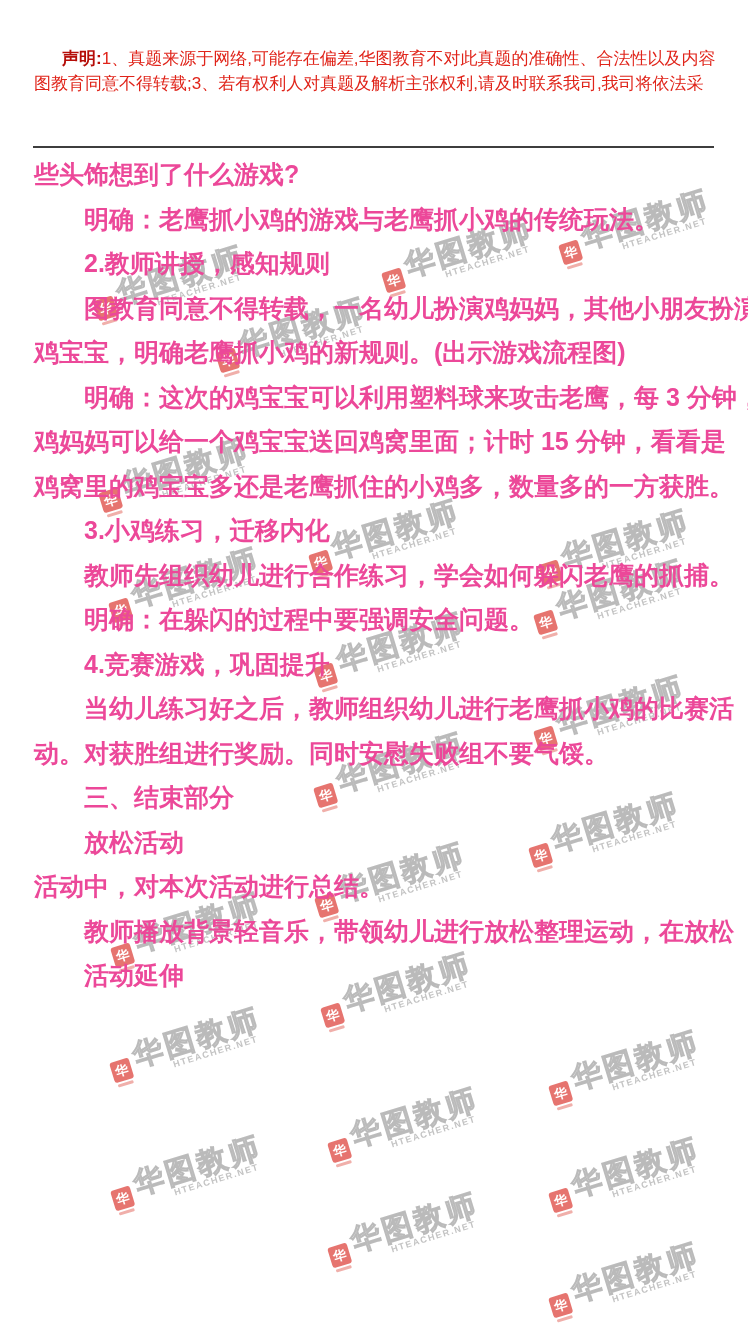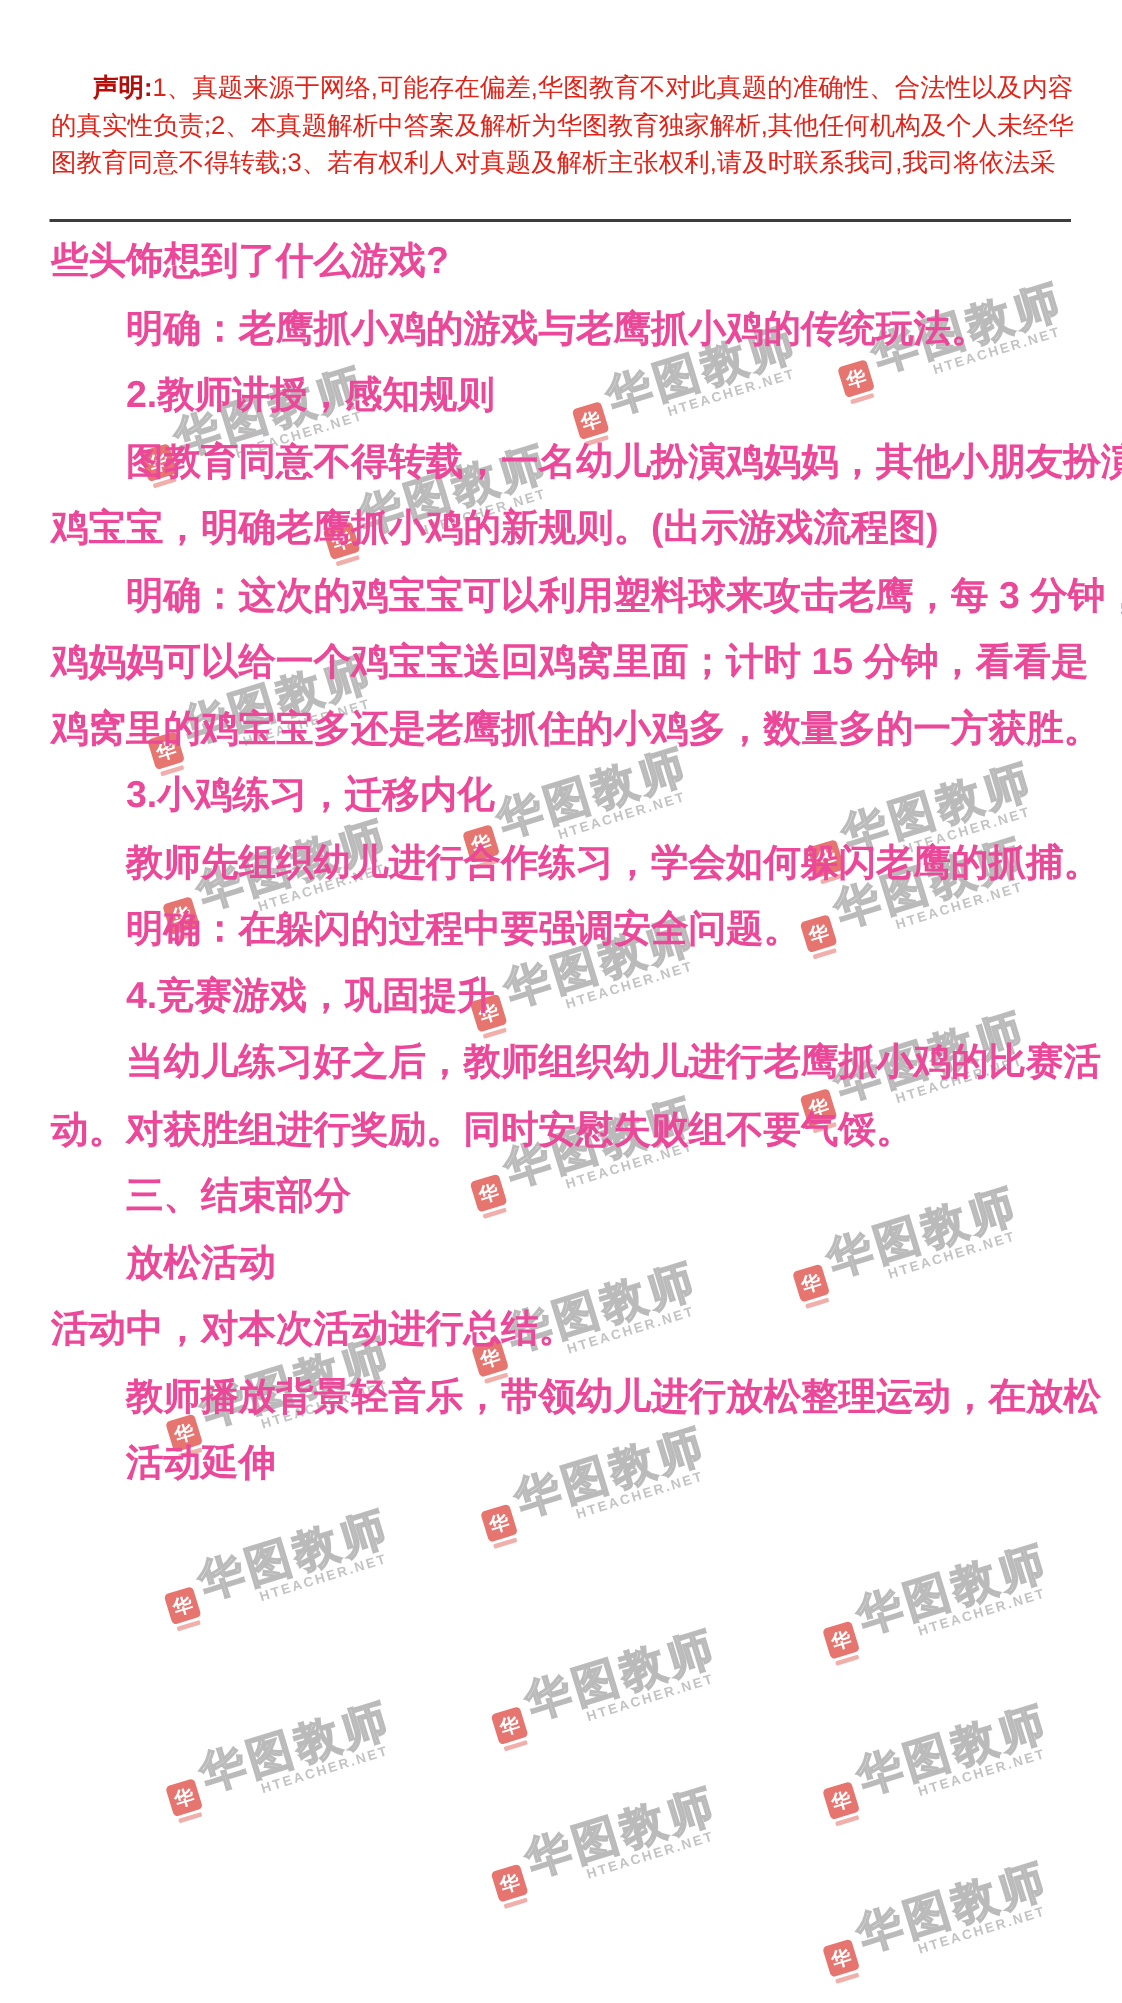--- a/index.html
+++ b/index.html
@@ -225,21 +225,20 @@
         <div class="wm-logo">华</div>
         <div class="wm-txt">
           <div class="wm-cn">华图教师</div>
           <div class="wm-en">HTEACHER.NET</div>
         </div>
       </div>
     </div>
 
   <div class="disclaimer">
       <div class="disc-line indent"><span class="disc-bold">声明:</span>1、真题来源于网络,可能存在偏差,华图教育不对此真题的准确性、合法性以及内容</div>
-      <div class="disc-line">的真实性负责;2、本真题解析中答案及解析为华图教育独家解析,其他任何机构及个人未经华</div>
       <div class="disc-line">图教育同意不得转载;3、若有权利人对真题及解析主张权利,请及时联系我司,我司将依法采</div>
     </div>
 
   <div class="divider"></div>
 
   <div class="doc-body">
       <div class="body-line">些头饰想到了什么游戏?</div>
       <div class="body-line indent">明确：老鹰抓小鸡的游戏与老鹰抓小鸡的传统玩法。</div>
       <div class="body-line indent">2.教师讲授，感知规则</div>
       <div class="body-line indent">图教育同意不得转载，一名幼儿扮演鸡妈妈，其他小朋友扮演</div>

